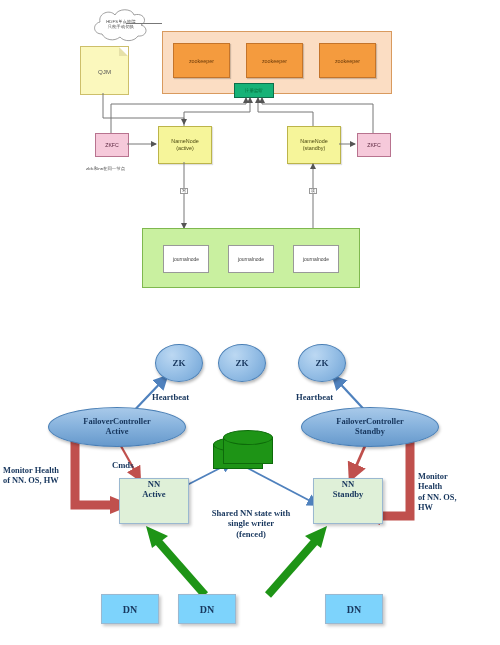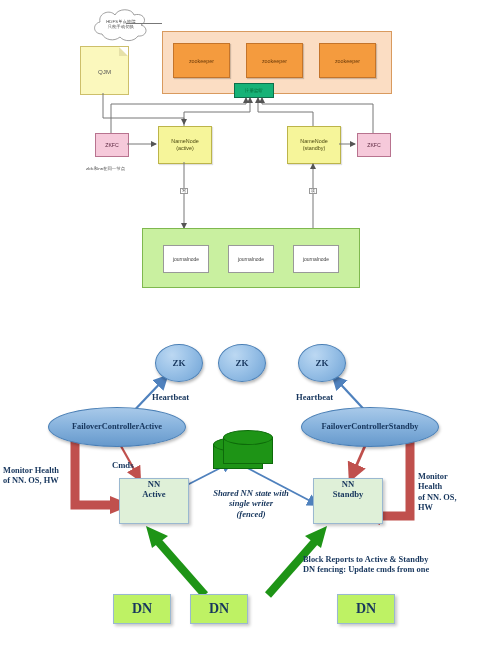--- a/index.html
+++ b/index.html
@@ -55,36 +55,36 @@
              background:radial-gradient(circle at 35% 28%,#bcd8f2 0%,#9cc3e8 42%,#6fa3d6 100%);
              border:1px solid #4a7fb5;
              display:flex;align-items:center;justify-content:center;
              font-family:"Liberation Serif","DejaVu Serif",serif;
              font-weight:bold;font-size:9px;color:#17365d;
              box-shadow:1px 2px 3px rgba(0,0,0,.28);}
 
   .fc-ellipse{position:absolute;border-radius:50%;
               background:linear-gradient(180deg,#a8c9e9 0%,#89b4de 45%,#6699cc 100%);
               border:1px solid #4a7fb5;
-              display:flex;flex-direction:row;align-items:center;justify-content:center;
+              display:flex;flex-direction:column;align-items:center;justify-content:center;
               font-family:"Liberation Serif","DejaVu Serif",serif;
               font-weight:bold;font-size:8.4px;color:#16355c;line-height:1.15;
               box-shadow:1px 2px 3px rgba(0,0,0,.25);}
 
   .nn-green{position:absolute;background:#dff0d8;border:1px solid #9ab8d0;
             display:flex;flex-direction:column;align-items:center;
             font-family:"Liberation Serif","DejaVu Serif",serif;
             font-weight:bold;font-size:8.6px;color:#17365d;line-height:1.2;
             box-shadow:2px 2px 3px rgba(0,0,0,.22);}
 
-  .dn-green{position:absolute;background:#bef264;border:1px solid #9ab8d0;
+  .dn-green{position:absolute;background:#7dd3fc;border:1px solid #9ab8d0;
             display:flex;align-items:center;justify-content:center;
             font-family:"Liberation Serif","DejaVu Serif",serif;
-            font-weight:bold;font-size:14px;color:#17365d;
-            box-shadow:2px 2px 3px rgba(0,0,0,.22);margin-left:12px;}
+            font-weight:bold;font-size:10px;color:#17365d;
+            box-shadow:2px 2px 3px rgba(0,0,0,.22);}
 
   .btxt{position:absolute;font-family:"Liberation Serif","DejaVu Serif",serif;
         font-weight:bold;color:#17365d;line-height:1.22;}
 
   .cyl-top{position:absolute;background:#1e9416;border:1px solid #0d6a0a;border-radius:50%;}
   .cyl-body{position:absolute;background:#1e9416;border:1px solid #0d6a0a;border-top:0;}
 </style>
 </head>
 <body>
 
@@ -253,27 +253,25 @@
 
   <div class="nn-green" style="left:119px;top:158px;width:68px;height:44px;">
     <span>NN</span>
     <span>Active</span>
   </div>
   <div class="nn-green" style="left:313px;top:158px;width:68px;height:44px;">
     <span>NN</span>
     <span>Standby</span>
   </div>
 
-  <div class="btxt" style="left:187px;top:168px;width:128px;font-size:8.6px;
-              white-space:pre-line;text-align:center;font-style:italic;">Shared NN state with
+  <div class="btxt" style="left:187px;top:188px;width:128px;font-size:8.6px;
+              white-space:pre-line;text-align:center;">Shared NN state with
 single writer
 (fenced)</div>
 
-  <div class="btxt" style="left:303px;top:235px;font-size:8.4px;white-space:pre-line;">Block Reports to Active &amp; Standby
-DN fencing: Update cmds from one</div>
 
   <div class="dn-green" style="left:101px;top:590px;width:56px;height:28px;top:274px;">
     <span>DN</span>
   </div>
   <div class="dn-green" style="left:178px;top:274px;width:56px;height:28px;">
     <span>DN</span>
   </div>
   <div class="dn-green" style="left:325px;top:274px;width:56px;height:28px;">
     <span>DN</span>
   </div>

